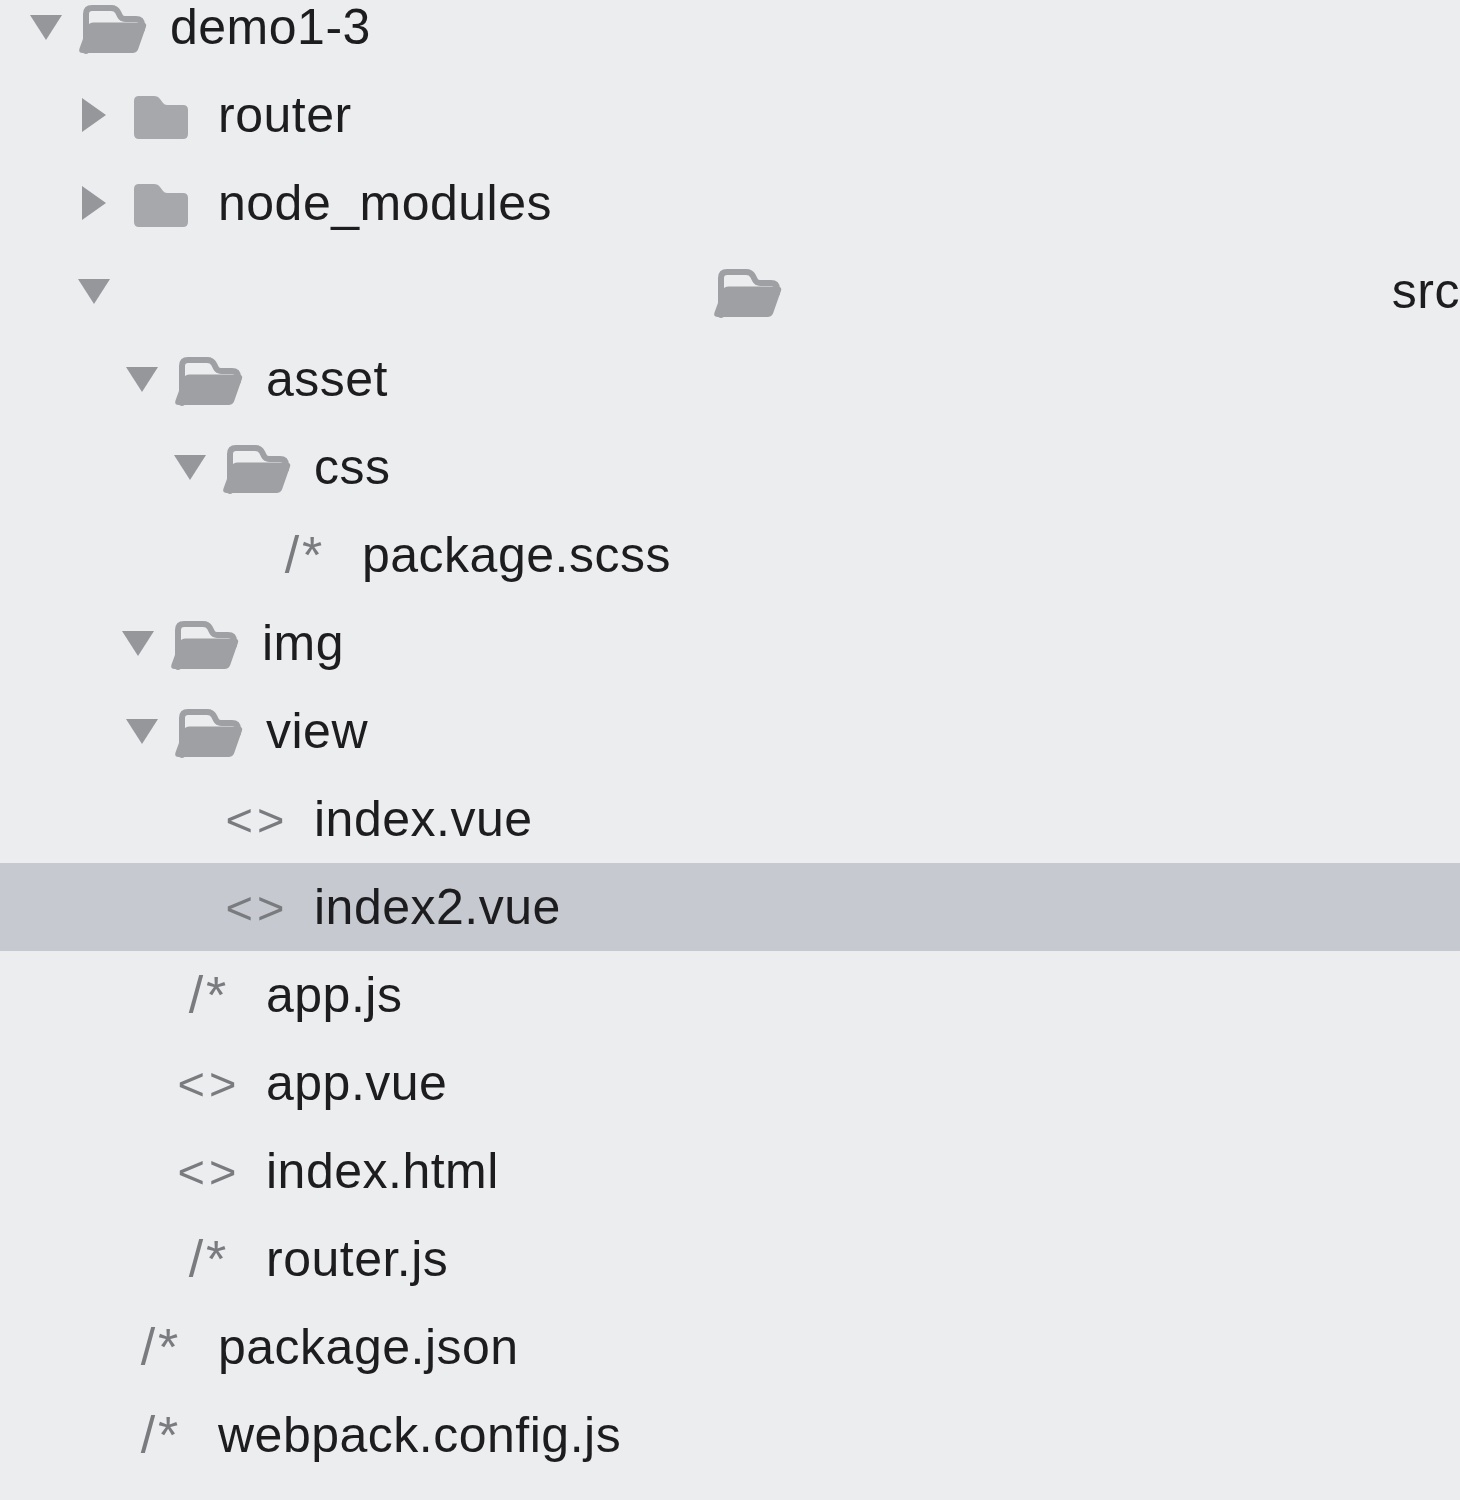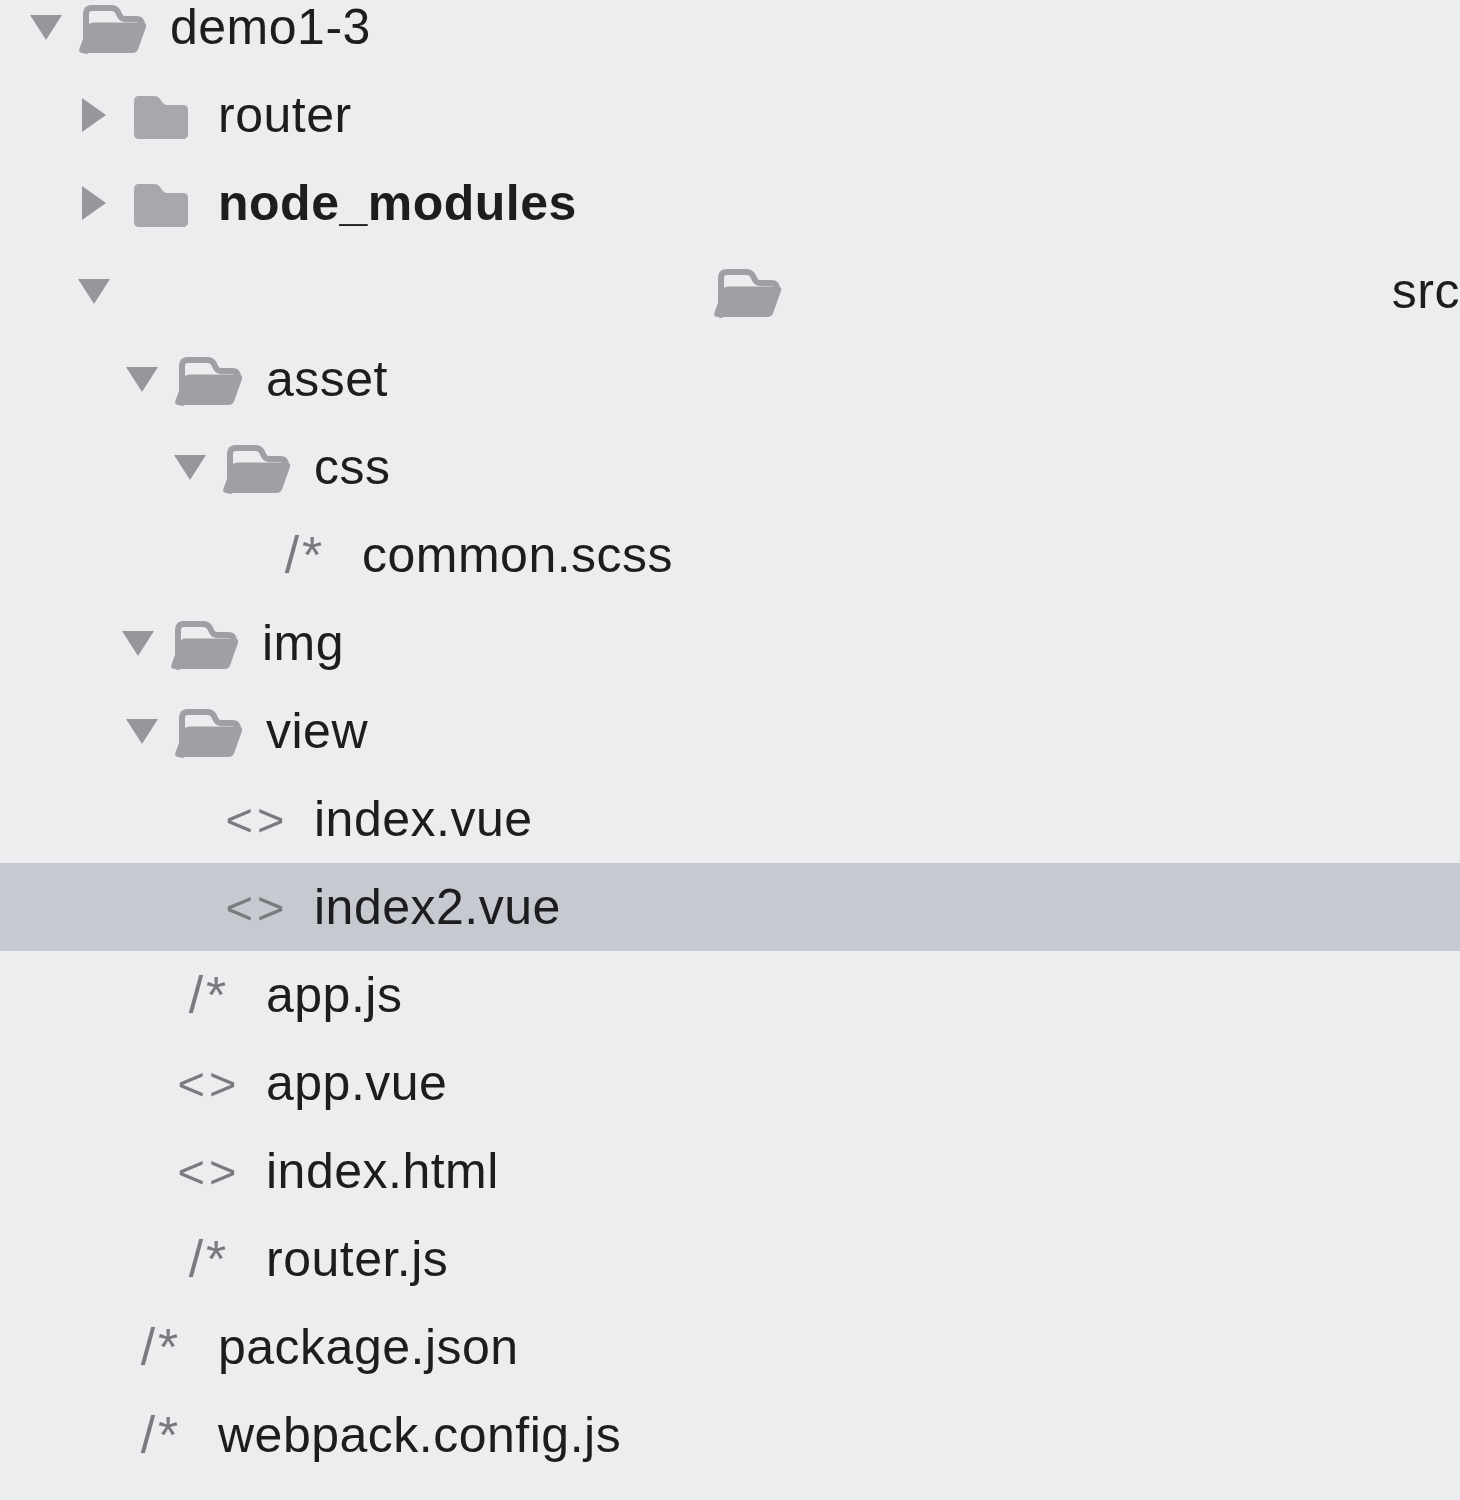--- a/index.html
+++ b/index.html
@@ -91,21 +91,21 @@
       <span class="twisty">
         <span class="tri-right"></span>
       </span>
       <span class="iconslot">
         <svg width="64" height="52" viewBox="0 0 64 52" aria-hidden="true">
           <path d="M5 45 V12 Q5 7 10 7 H25 Q29 7 31 10 L34 14 Q35.5 16 38 16 H54 Q59 16 59 21 V45 Q59 50 54 50 H10 Q5 50 5 45 Z" fill="#A7A8AB"></path>
         </svg>
       </span>
       <span class="label">router</span>
     </div>
-    <div class="row" style="padding-left: 66px; font-weight: bold;">
+    <div class="row" style="padding-left: 66px;">
       <span class="twisty">
         <span class="tri-right"></span>
       </span>
       <span class="iconslot">
         <svg width="64" height="52" viewBox="0 0 64 52" aria-hidden="true">
           <path d="M5 45 V12 Q5 7 10 7 H25 Q29 7 31 10 L34 14 Q35.5 16 38 16 H54 Q59 16 59 21 V45 Q59 50 54 50 H10 Q5 50 5 45 Z" fill="#A7A8AB"></path>
         </svg>
       </span>
       <span class="label">node_modules</span>
     </div>
@@ -143,21 +143,21 @@
           <path d="M9 58 Q4 58 5.5 53.5 L13.5 31.5 Q15 27.5 19.5 27.5 H68 Q73.5 27.5 71.9 32 L64.2 54 Q62.8 58 58.3 58 Z" fill="#9FA0A4"></path>
         </svg>
       </span>
       <span class="label">css</span>
     </div>
     <div class="row" style="padding-left: 210px;">
       <span class="twisty"></span>
       <span class="iconslot">
         <span class="file-glyph">/*</span>
       </span>
-      <span class="label">common.scss</span>
+      <span class="label">package.scss</span>
     </div>
     <div class="row" style="padding-left: 110px;">
       <span class="twisty">
         <span class="tri-down"></span>
       </span>
       <span class="iconslot">
         <svg width="78" height="64" viewBox="0 0 78 64" aria-hidden="true">
           <path d="M12 56 V19 Q12 13 18 13 H37 Q42 13 44 17 L46 21 Q47.5 24 51 24 H62 Q68 24 68 30 V34" fill="none" stroke="#9FA0A4" stroke-width="6" stroke-linecap="round" stroke-linejoin="round"></path>
           <path d="M9 58 Q4 58 5.5 53.5 L13.5 31.5 Q15 27.5 19.5 27.5 H68 Q73.5 27.5 71.9 32 L64.2 54 Q62.8 58 58.3 58 Z" fill="#9FA0A4"></path>
         </svg>

